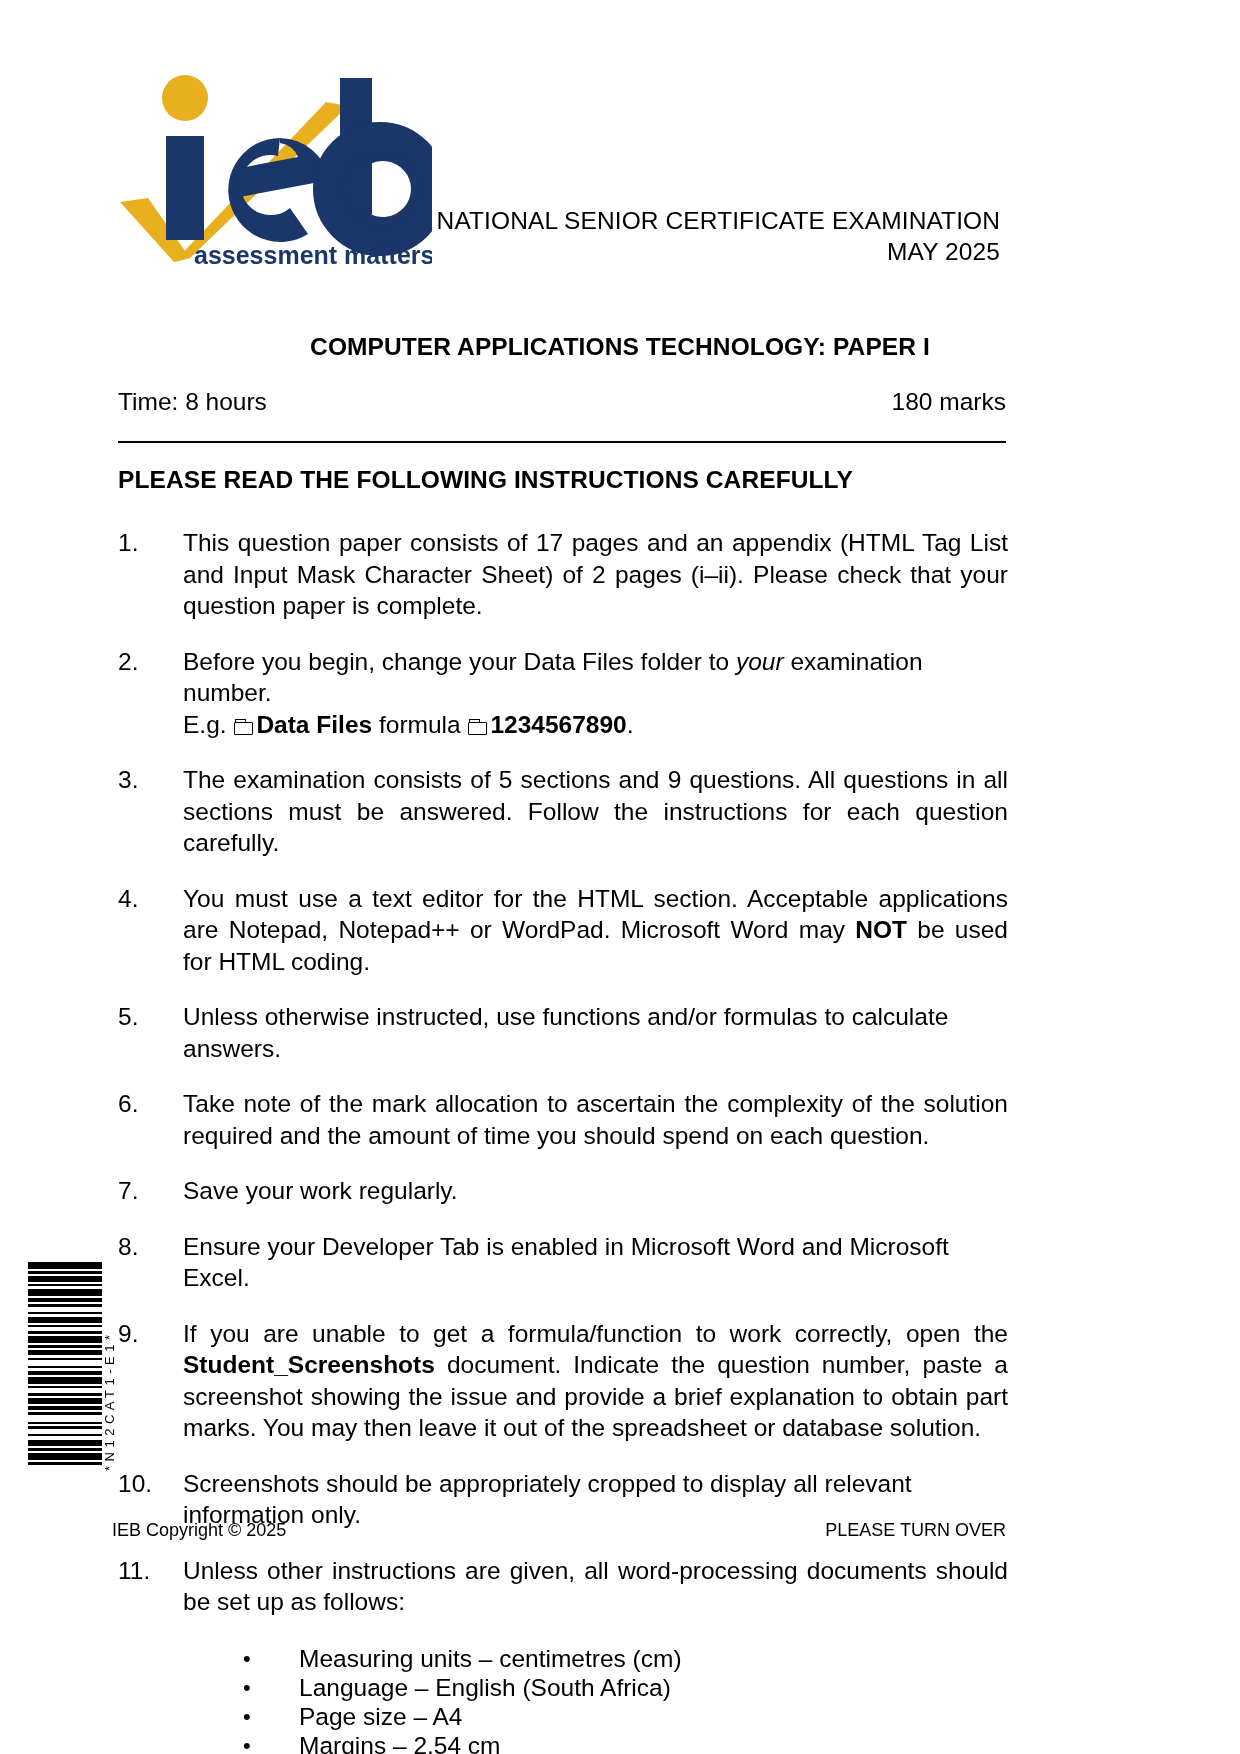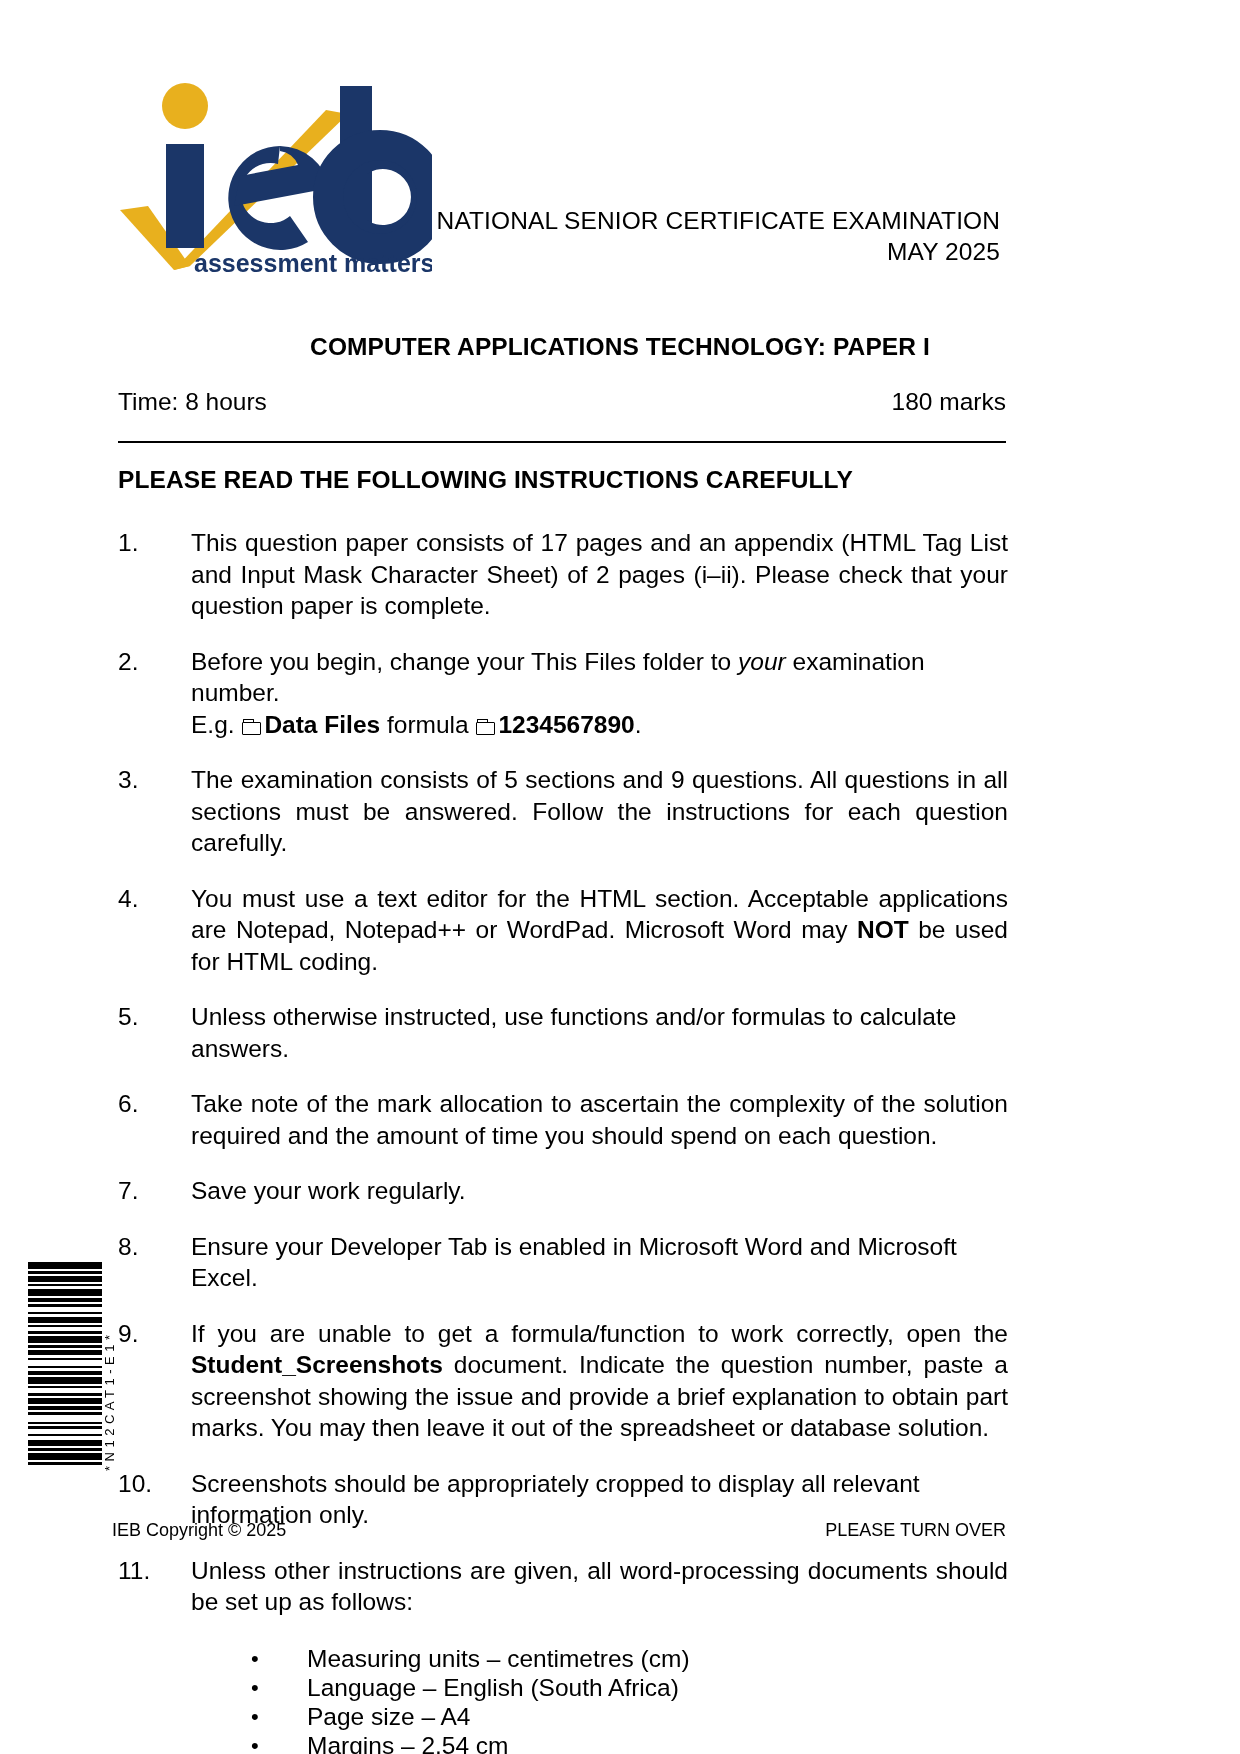--- a/index.html
+++ b/index.html
@@ -23,21 +23,21 @@
   .header {
     position: absolute;
     left: 0;
     top: 0;
     width: 1240px;
     height: 300px;
   }
   .logo {
     position: absolute;
     left: 112px;
-    top: 70px;
+    top: 62px;
     width: 320px;
     height: 210px;
   }
   .logo svg { display: block; }
 
   .exam-head {
     position: absolute;
     right: 240px;
     top: 205px;
     width: 760px;
@@ -106,21 +106,20 @@
     flex: 0 0 65px;
     font-size: 24.5px;
     line-height: 31.5px;
   }
   .item .body {
     flex: 1 1 auto;
     font-size: 24.5px;
     line-height: 31.5px;
     text-align: left;
     hyphens: none;
-    margin-left: 8px;
   }
   .item.justify .body { text-align: justify; text-align-last: left; }
 
   .item .body b { font-weight: bold; }
   .item .body i { }
 
   
   .folder-icon {
     display: inline-block;
     position: relative;
@@ -265,21 +264,21 @@
   <div class="list">
 
     <div class="item justify">
       <div class="num">1.</div>
       <div class="body">This question paper consists of 17 pages and an appendix (HTML Tag List and Input Mask Character Sheet) of 2 pages (i–ii). Please check that your question paper is complete.</div>
     </div>
 
     <div class="item">
       <div class="num">2.</div>
       <div class="body">
-        <span>Before you begin, change your This Files folder to </span><i>your</i><span> examination number.</span><br>
+        <span>Before you begin, change your Data Files folder to </span><i>your</i><span> examination number.</span><br>
         <span>E.g. </span><span class="folder-icon"><span class="tab"></span><span class="bod"></span></span><b>Data Files</b><span> formula </span><span class="folder-icon"><span class="tab"></span><span class="bod"></span></span><b>1234567890</b><span>.</span>
       </div>
     </div>
 
     <div class="item justify">
       <div class="num">3.</div>
       <div class="body">The examination consists of 5 sections and 9 questions. All questions in all sections must be answered. Follow the instructions for each question carefully.</div>
     </div>
 
     <div class="item justify">

